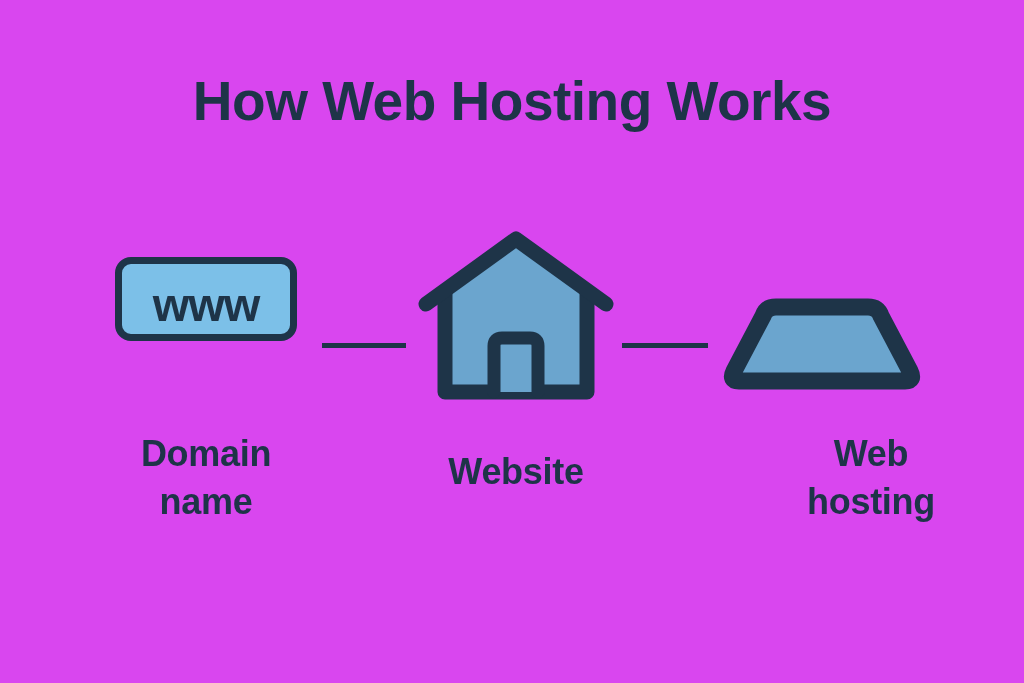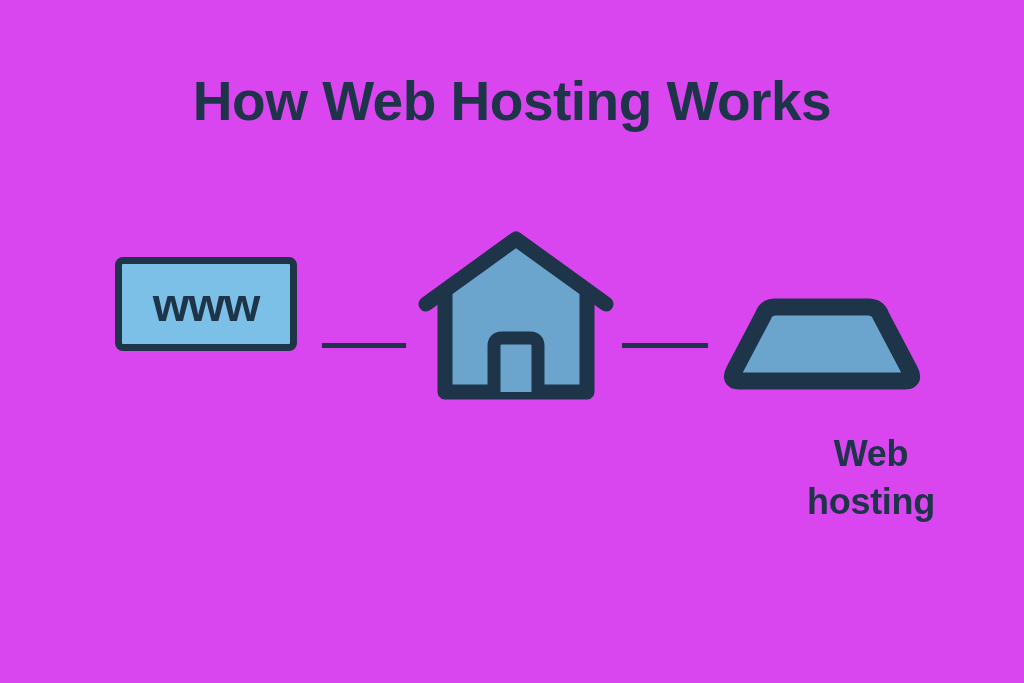--- a/index.html
+++ b/index.html
@@ -43,25 +43,25 @@
     width: 1024px;
     height: 683px;
   }
 
   
   #www-box {
     position: absolute;
     left: 115px;
     top: 257px;
     width: 182px;
-    height: 94px;
+    height: 84px;
     box-sizing: border-box;
     background: #7CC0E8;
     border: 7px solid #1E3448;
-    border-radius: 8px;
+    border-radius: 16px;
   }
   #www-text {
     position: absolute;
     left: 0;
     top: 0;
     width: 168px;
     height: 80px;
     display: flex;
     align-items: center;
     justify-content: center;
@@ -159,20 +159,27 @@
     <div class="connector" id="connector-2"></div>
 
     <div class="icon-svg" id="server-icon-wrap">
       <svg width="208" height="103" viewBox="0 0 208 103" xmlns="http://www.w3.org/2000/svg">
         <path d="M45 23 Q48 14 58 14 L150 14 Q160 14 163 23 L192 78 Q197 88 187 88 L21 88 Q11 88 16 78 Z" fill="#6BA5CE" stroke="#1E3448" stroke-width="17" stroke-linejoin="round" stroke-linecap="round"></path>
       </svg>
     </div>
 
   </div>
 
+  <div class="node-label" id="label-domain">
+    <div>Domain</div>
+    <div>name</div>
+  </div>
 
+  <div class="node-label" id="label-website">
+    <div>Website</div>
+  </div>
 
   <div class="node-label" id="label-hosting">
     <div>Web</div>
     <div>hosting</div>
   </div>
 
 </div>
 
 </body></html>

